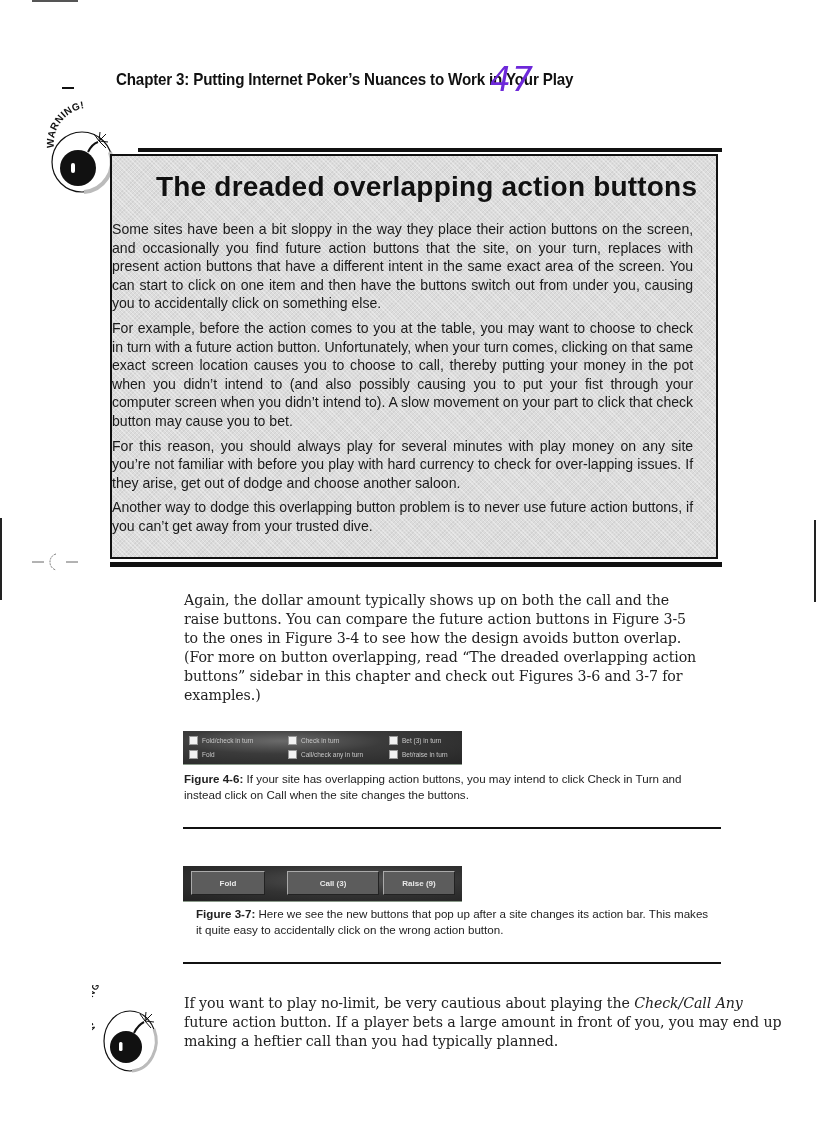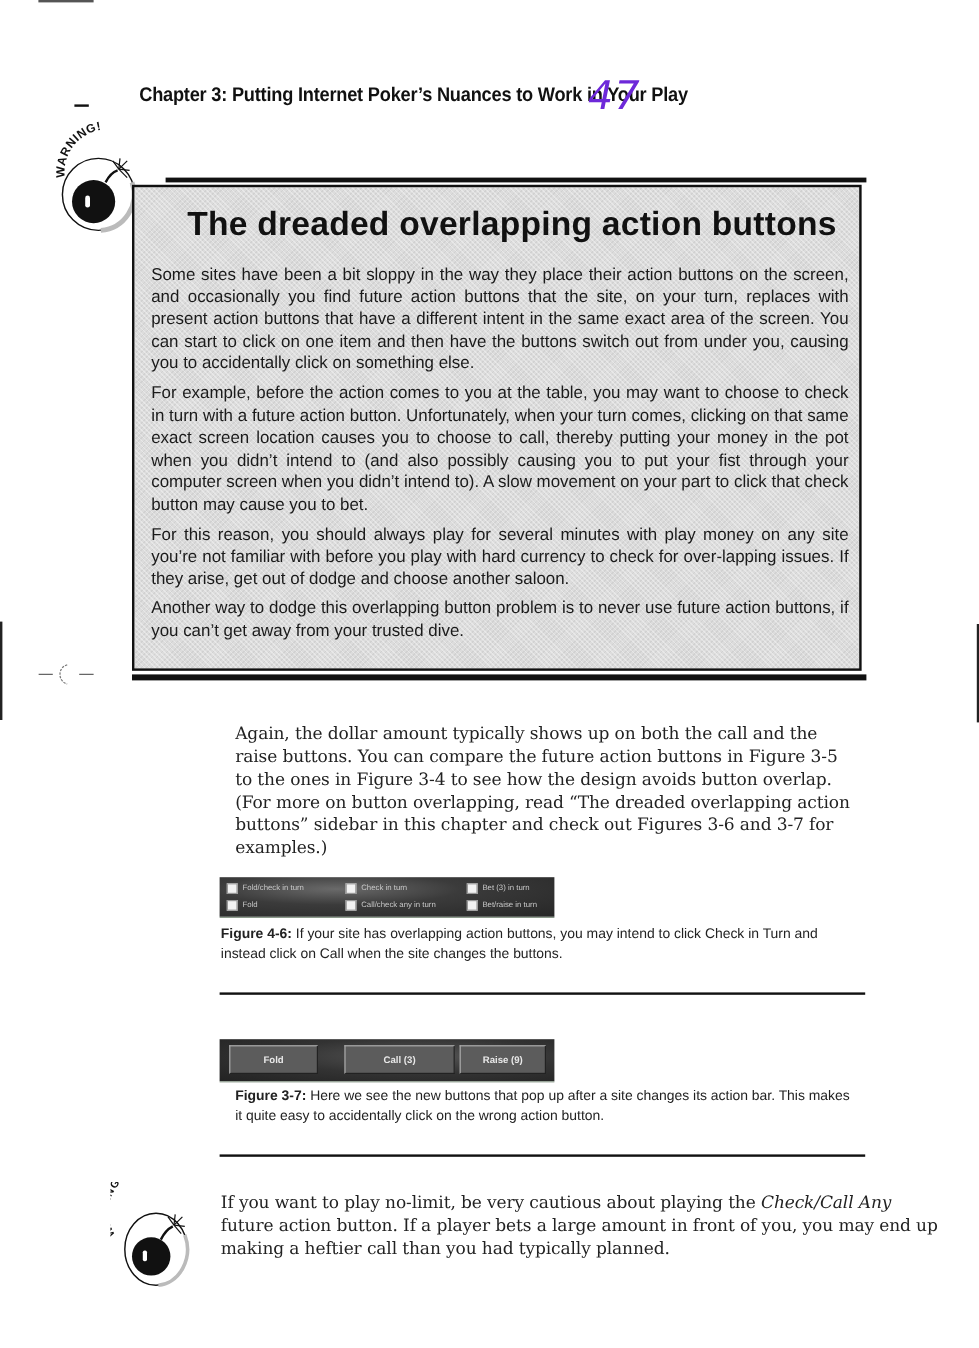--- a/index.html
+++ b/index.html
@@ -140,42 +140,42 @@
       top: 15px;
       font-family: "Liberation Sans", sans-serif;
       font-weight: bold;
       font-size: 28px;
       letter-spacing: 0.2px;
       color: #111;
       white-space: nowrap;
     }
     .sidebar-body {
       position: absolute;
-      left: 14px;
+      left: 0;
       top: 64px;
       width: 590px;
     }
     .sidebar-body p {
       margin: 0 0 6px 0;
       font-family: "Liberation Sans", sans-serif;
       font-size: 14.3px;
       line-height: 18.6px;
       color: #1a1a1a;
       text-align: justify;
       transform: scaleX(0.985);
       transform-origin: left;
     }
 
     
     .body-text {
       position: absolute;
       left: 184px;
       top: 591px;
       width: 520px;
-      margin: 12px;
+      margin: 0;
       font-family: "DejaVu Serif", serif;
       font-size: 14.2px;
       line-height: 19px;
       color: #222;
       letter-spacing: -0.1px;
     }
 
     
     .figure-3-6 {
       position: absolute;

